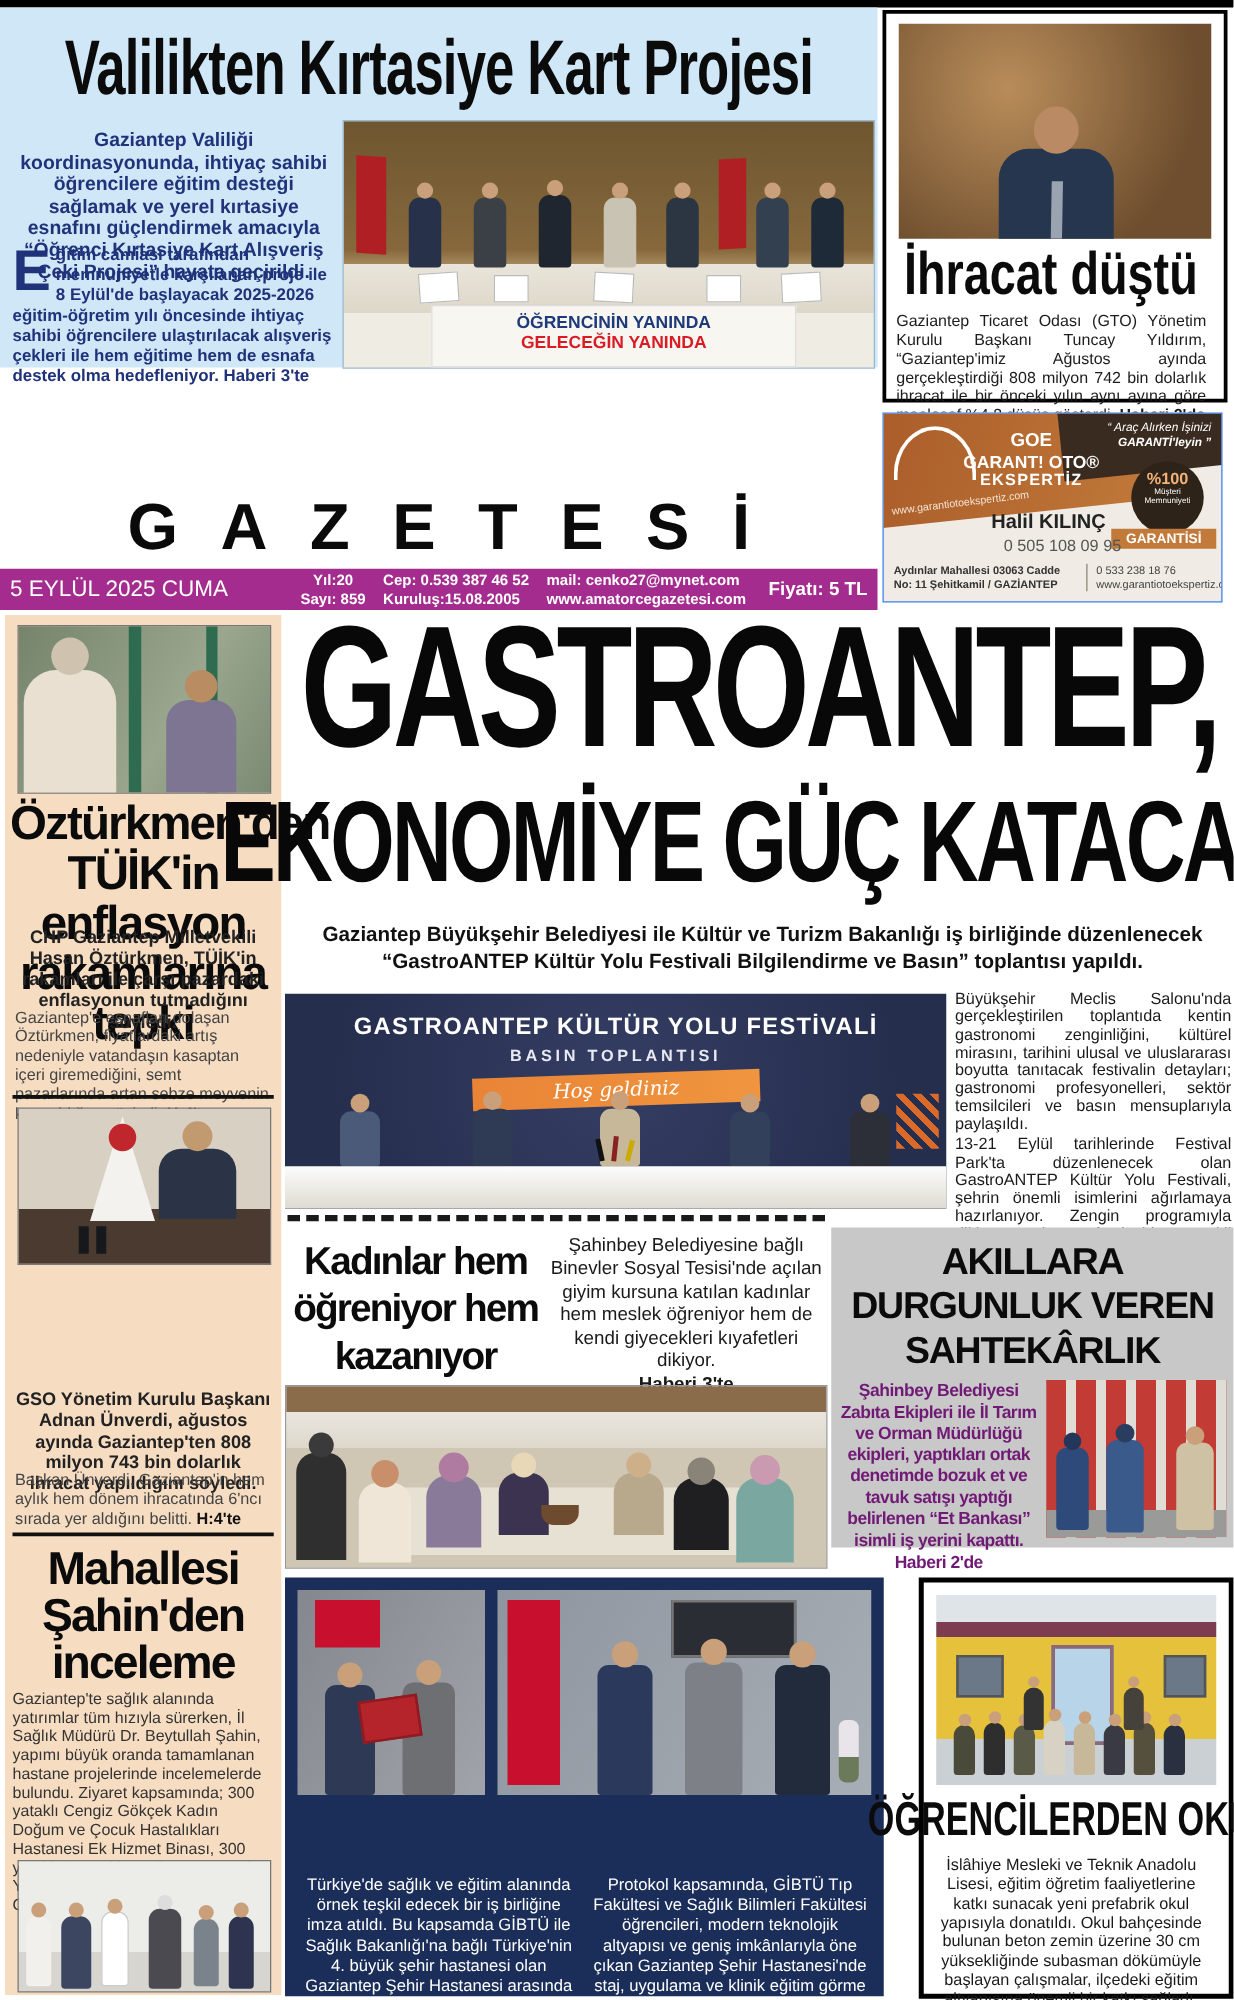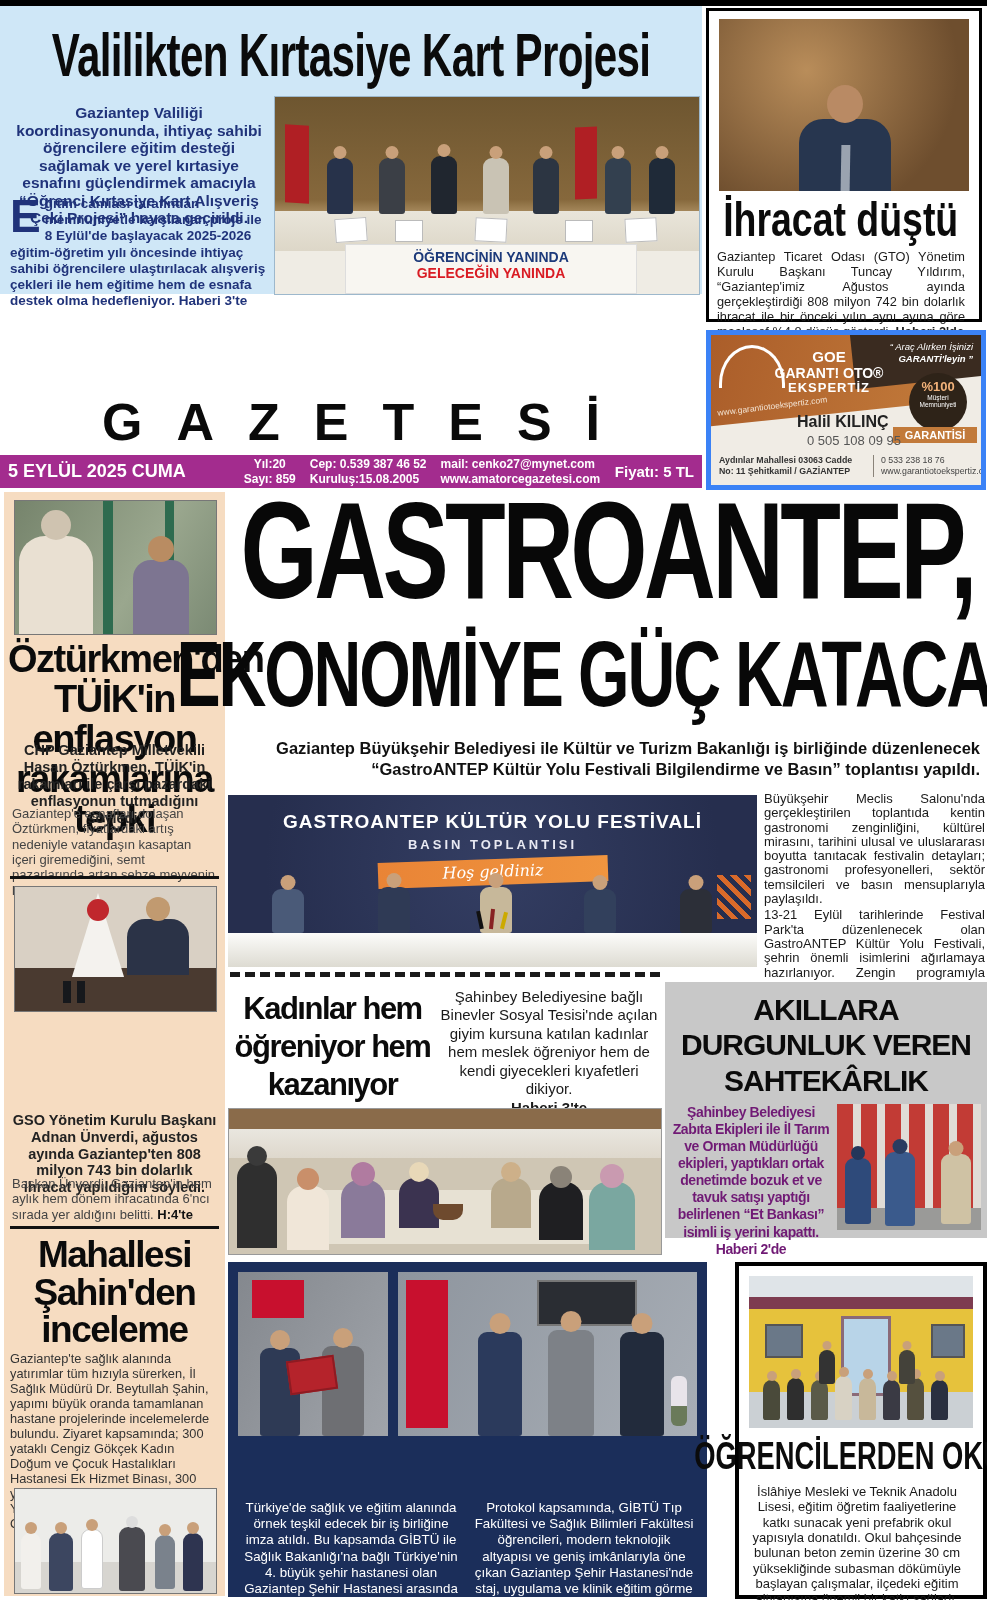--- a/index.html
+++ b/index.html
@@ -83,21 +83,21 @@
     </div>
     <div class="hwrap" style="left:0;top:182px;width:264px;height:52px;">
       <span class="cx" style="font-size:48px;transform:scaleX(.78);color:#0b0b0b;">İhracat düştü</span>
     </div>
     <div class="abs just" style="left:8px;top:238px;width:248px;font-size:12.8px;line-height:1.18;color:#1c1c1c;">
       <span>Gaziantep Ticaret Odası (GTO) Yönetim Kurulu Başkanı Tuncay Yıldırım, “Gaziantep'imiz Ağustos ayında gerçekleştirdiği 808 milyon 742 bin dolarlık ihracat ile bir önceki yılın aynı ayına göre maalesef %4,8 düşüş gösterdi.</span>
       <b>Haberi 2'de</b>
     </div>
   </div>
 
-  <div class="abs" style="left:706px;top:330px;width:270px;height:150px;background:#f0ece5;border:5px solid #3b82f6;overflow:hidden;">
+  <div class="abs" style="left:706px;top:330px;width:270px;height:150px;background:#f0ece5;border:1px solid #3b82f6;overflow:hidden;">
     <div class="abs" style="left:-20px;top:-30px;width:250px;height:110px;background:linear-gradient(110deg,#a85a28,#c27a3a);transform:rotate(-6deg);"></div>
     <div class="abs" style="right:-30px;top:-34px;width:160px;height:80px;background:#3a2b20;transform:rotate(-6deg);"></div>
     <div class="abs" style="left:8px;top:10px;width:60px;height:40px;border:3px solid #fff;border-radius:50% 50% 0 0 / 90% 90% 0 0;border-bottom:none;"></div>
     <div class="abs" style="right:8px;top:6px;text-align:right;color:#fff;font-size:9.5px;font-style:italic;line-height:1.25;">
       <div>“ Araç Alırken İşinizi</div>
       <div style="font-weight:bold;font-style:italic;">GARANTİ'leyin ”</div>
     </div>
     <div class="abs centertxt" style="left:58px;top:14px;width:120px;color:#fff;line-height:1.1;">
       <div style="font-size:15px;font-weight:bold;">GOE</div>
       <div style="font-size:14px;font-weight:bold;">GARANT! OTO®</div>
@@ -121,21 +121,21 @@
       <div>0 533 238 18 76</div>
       <div>www.garantiotoekspertiz.com</div>
     </div>
   </div>
 
   <div class="hwrap" style="left:0;top:392px;width:702px;height:60px;">
     <span style="font-weight:bold;font-size:52px;color:#0a0a0a;letter-spacing:34px;margin-right:-34px;white-space:nowrap;">GAZETESİ</span>
   </div>
 
   <div class="abs" style="left:0;top:455px;width:702px;height:33px;background:#a32c8e;color:#fff;display:flex;align-items:center;padding:0 8px;box-sizing:border-box;gap:14px;">
-    <div style="font-size:18px;font-weight:bold;white-space:nowrap;">5 EYLÜL 2025 CUMA</div>
+    <div style="font-size:18px;font-weight:normal;white-space:nowrap;">5 EYLÜL 2025 CUMA</div>
     <div style="font-size:12px;font-weight:bold;text-align:center;line-height:1.2;margin-left:44px;">
       <div>Yıl:20</div>
       <div>Sayı: 859</div>
     </div>
     <div style="font-size:12px;font-weight:bold;line-height:1.2;">
       <div>Cep: 0.539 387 46 52</div>
       <div>Kuruluş:15.08.2005</div>
     </div>
     <div style="font-size:12px;font-weight:bold;line-height:1.2;">
       <div>mail: cenko27@mynet.com</div>
@@ -213,21 +213,21 @@
         <i class="hd" style="top:-11px;width:12px;height:12px;"></i>
       </div>
   </div>
 
   <div class="hwrap" style="left:228px;top:486px;width:759px;height:128px;">
     <span class="cx" style="font-size:138px;transform:scaleX(.72);letter-spacing:-5px;color:#080808;">GASTROANTEP,</span>
   </div>
   <div class="hwrap" style="left:228px;top:618px;width:759px;height:112px;">
     <span class="cx" style="font-size:92px;transform:scaleX(.72);letter-spacing:-3px;color:#080808;">EKONOMİYE GÜÇ KATACAK</span>
   </div>
-  <div class="abs centertxt" style="left:240px;top:738px;width:740px;font-size:16.5px;font-weight:bold;line-height:1.3;color:#111;text-align:right;">
+  <div class="abs centertxt" style="left:240px;top:738px;width:740px;font-size:16.5px;font-weight:bold;line-height:1.3;color:#111;">
     <span>Gaziantep Büyükşehir Belediyesi ile Kültür ve Turizm Bakanlığı iş birliğinde düzenlenecek “GastroANTEP Kültür Yolu Festivali Bilgilendirme ve Basın” toplantısı yapıldı.</span>
   </div>
 
   <div class="ph" style="left:228px;top:795px;width:529px;height:172px;background:radial-gradient(circle at 50% 40%,#343e63,#262e4e 80%);">
     <div class="abs centertxt" style="left:0;top:16px;width:100%;color:#fff;font-weight:bold;font-size:19px;letter-spacing:1px;">GASTROANTEP KÜLTÜR YOLU FESTİVALİ</div>
     <div class="abs centertxt" style="left:0;top:42px;width:100%;color:#e8e9f2;font-weight:bold;font-size:13px;letter-spacing:3px;">BASIN TOPLANTISI</div>
     <div class="abs centertxt" style="left:150px;top:64px;width:230px;height:26px;background:linear-gradient(90deg,#e98436,#f0953f);transform:rotate(-2deg);color:#fff;font-family:'DejaVu Serif',serif;font-style:italic;font-size:16px;line-height:26px;">
       <span>Hoş geldiniz</span>
     </div>
     <div class="abs" style="right:6px;top:80px;width:34px;height:44px;background:repeating-linear-gradient(45deg,#d96a2a 0 5px,#262e4e 5px 10px);"></div>

